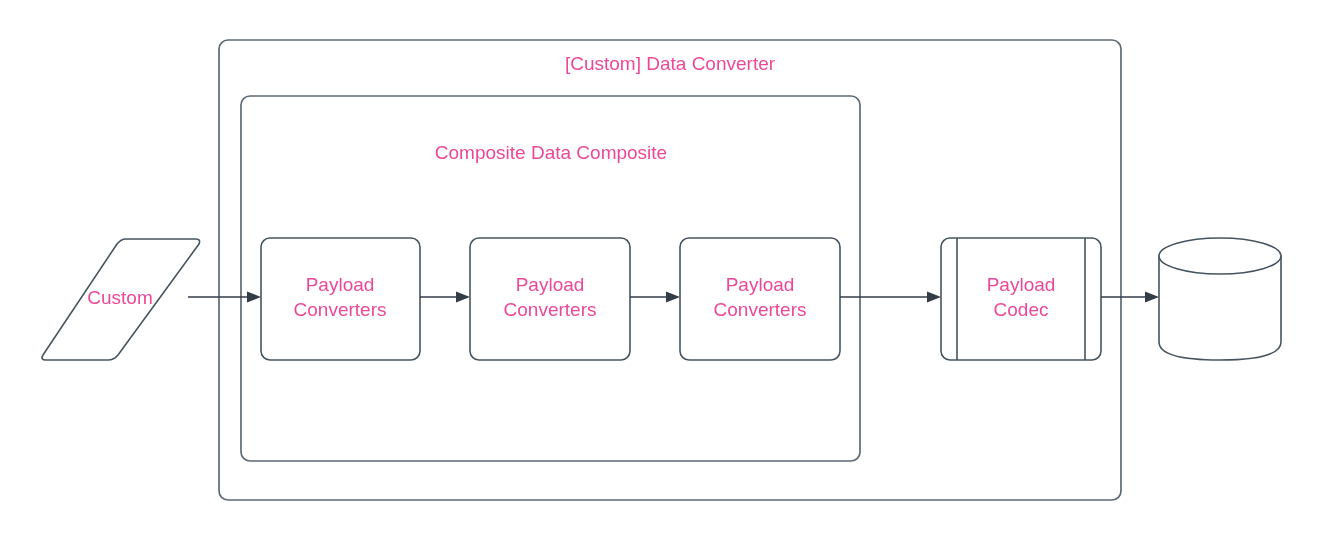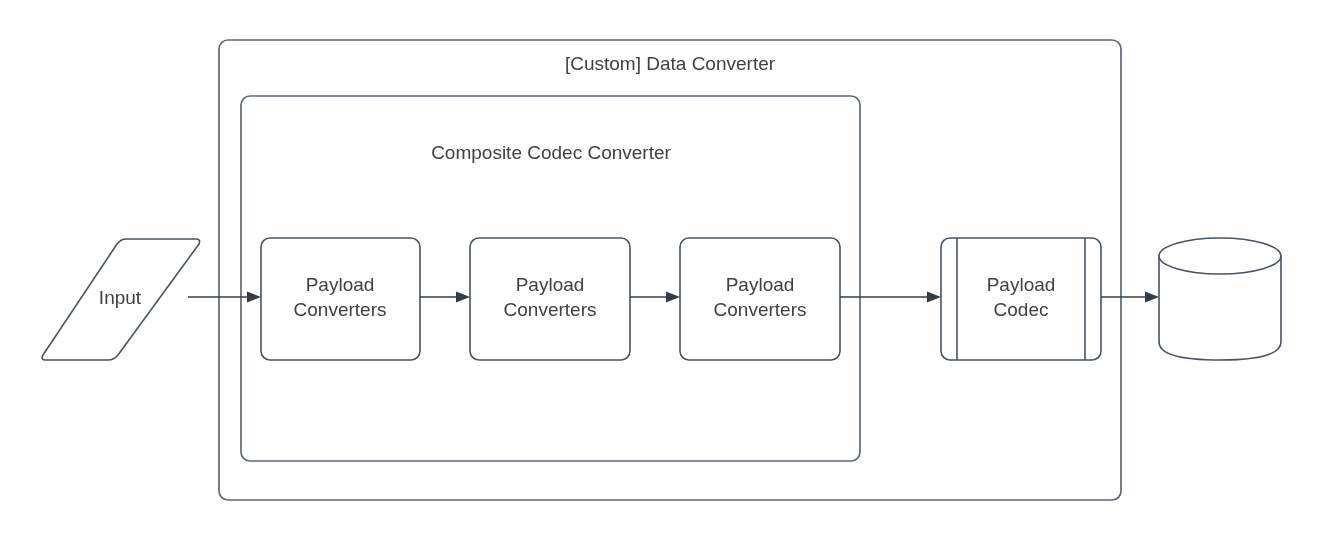--- a/index.html
+++ b/index.html
@@ -44,21 +44,21 @@
     stroke: #343c48;
     stroke-width: 1.6;
     fill: none;
   }
   .arrow-head {
     fill: #343c48;
     stroke: none;
   }
   .lbl {
     position: absolute;
-    color: #404040;
+    color: #ec4899;
     font-family: "Liberation Sans", sans-serif;
     font-size: 19px;
     line-height: 25px;
     text-align: center;
     white-space: pre-line;
     pointer-events: none;
   }
   .lbl-center {
     transform: translate(-50%, -50%);
   }
@@ -107,23 +107,23 @@
       <path class="arrow-head" d="M 941 297 L 927 291.5 L 927 302.5 Z"></path>
     </g>
     <g>
       <line class="connector" x1="1101" y1="297" x2="1149" y2="297"></line>
       <path class="arrow-head" d="M 1159 297 L 1145 291.5 L 1145 302.5 Z"></path>
     </g>
   </svg>
 
   <div class="lbl lbl-center" style="left:670px; top:63px;">[Custom] Data Converter</div>
 
-  <div class="lbl lbl-center" style="left:551px; top:152px;">Composite Codec Converter</div>
+  <div class="lbl lbl-center" style="left:551px; top:152px;">Composite Data Composite</div>
 
-  <div class="lbl lbl-center" style="left:120px; top:297px;">Input</div>
+  <div class="lbl lbl-center" style="left:120px; top:297px;">Custom</div>
 
   <div class="lbl lbl-center" style="left:340px; top:297px;">Payload
 Converters</div>
 
   <div class="lbl lbl-center" style="left:550px; top:297px;">Payload
 Converters</div>
 
   <div class="lbl lbl-center" style="left:760px; top:297px;">Payload
 Converters</div>
 

